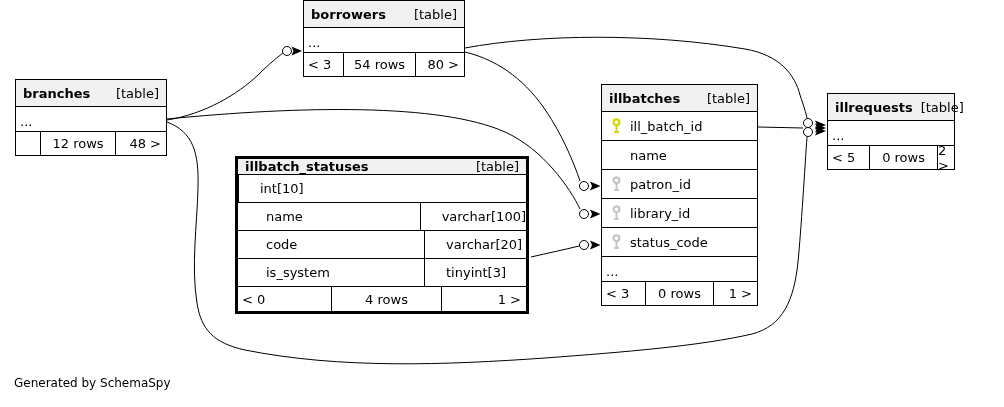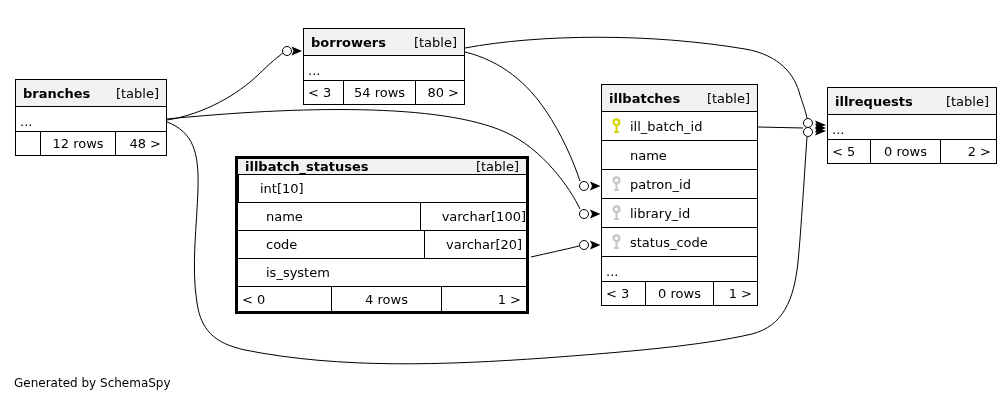--- a/index.html
+++ b/index.html
@@ -87,21 +87,21 @@
       <polygon points="302,51 291.5,46.5 293.5,51 291.5,55.5"></polygon>
       <polygon points="600.5,186 590,181.5 592,186 590,190.5"></polygon>
       <polygon points="600.5,214 590,209.5 592,214 590,218.5"></polygon>
       <polygon points="600.5,245 590,240.5 592,245 590,249.5"></polygon>
       <polygon points="826,125 815,120.5 817,125 815,129.5"></polygon>
       <polygon points="826,128 815,123.5 817,128 815,132.5"></polygon>
       <polygon points="826,131 815,126.5 817,131 815,135.5"></polygon>
     </g>
   </svg>
 
-  <div class="tn" style="left:303px; top:28px; width:162px;">
+  <div class="tn" style="left:303px; top:0; width:162px;">
     <div class="hdr">
       <span class="nm">borrowers</span>
       <span class="tl">[table]</span>
     </div>
     <div class="dots">...</div>
     <div class="ftr">
       <span class="c c1" style="width:40px">&lt; 3</span>
       <span class="c c2" style="width:72px">54 rows</span>
       <span class="c c3">80 &gt;</span>
     </div>
@@ -140,20 +140,21 @@
         <span class="icon-slot"></span>
         <span class="lbl">code</span>
       </div>
       <div class="type-cell">varchar[20]</div>
     </div>
     <div class="row">
       <div class="name-cell">
         <span class="icon-slot"></span>
         <span class="lbl">is_system</span>
       </div>
+      <div class="type-cell">tinyint[3]</div>
     </div>
     <div class="ftr">
       <span class="c c1" style="width:94px">&lt; 0</span>
       <span class="c c2" style="width:110px">4 rows</span>
       <span class="c c3">1 &gt;</span>
     </div>
   </div>
 
   <div class="tn t-illbatches" style="left:601px; top:84px; width:157px;">
     <div class="hdr">
@@ -201,21 +202,21 @@
       <span class="lbl">status_code</span>
     </div>
     <div class="dots">...</div>
     <div class="ftr">
       <span class="c c1" style="width:44px">&lt; 3</span>
       <span class="c c2" style="width:68px">0 rows</span>
       <span class="c c3">1 &gt;</span>
     </div>
   </div>
 
-  <div class="tn" style="left:827px; top:87px; width:170px;">
+  <div class="tn" style="left:827px; top:93px; width:128px;">
     <div class="hdr">
       <span class="nm">illrequests</span>
       <span class="tl">[table]</span>
     </div>
     <div class="dots">...</div>
     <div class="ftr">
       <span class="c c1" style="width:43px">&lt; 5</span>
       <span class="c c2" style="width:70px">0 rows</span>
       <span class="c c3">2 &gt;</span>
     </div>

